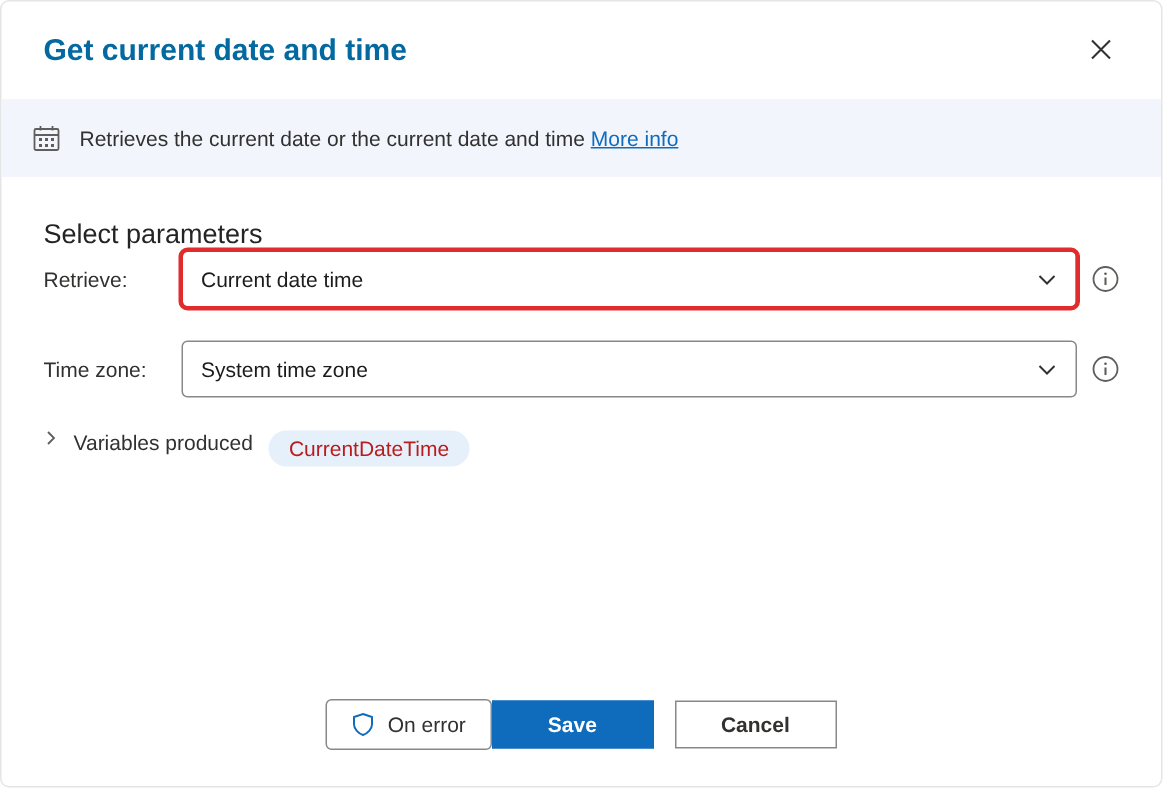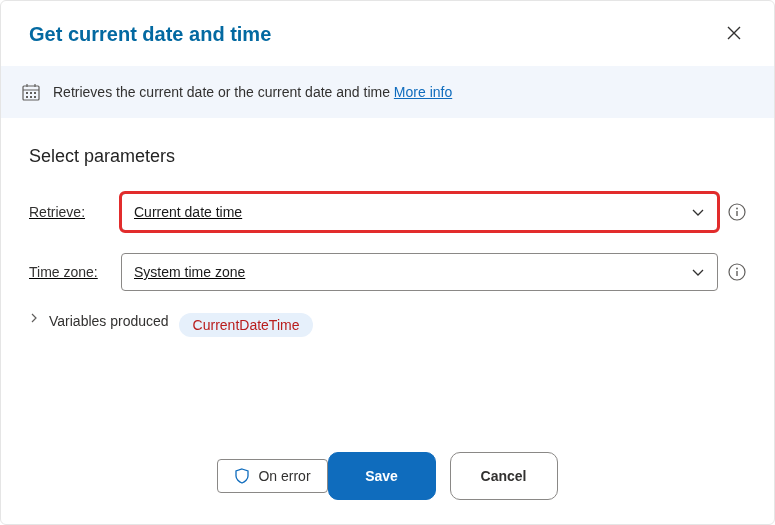--- a/index.html
+++ b/index.html
@@ -5,32 +5,32 @@
   * { box-sizing: border-box; margin: 0; padding: 0; font-family: "Segoe UI", -apple-system, sans-serif; }
   body { width: 775px; height: 525px; background: #ffffff; display: flex; flex-direction: column; border: 1px solid #e5e5e5; border-radius: 6px; overflow: hidden; }
   .header { display: flex; align-items: center; justify-content: space-between; padding: 20px 28px 18px 28px; }
   .title { font-size: 20px; font-weight: 600; color: #0369a1; }
   .close-btn { background: none; border: none; cursor: pointer; padding: 4px; }
   .info-banner { background: #f2f6fc; padding: 16px 20px; display: flex; align-items: center; gap: 12px; }
   .calendar-icon { width: 20px; height: 20px; flex-shrink: 0; }
   .banner-text { font-size: 14px; color: #323130; }
   .more-link { color: #0f6cbd; text-decoration: underline; cursor: pointer; }
   .body { flex: 1; padding: 28px 28px 10px 28px; }
-  .section-title { font-size: 18px; font-weight: 400; color: #242424; margin-bottom: 26px; }
-  .row { display: flex; align-items: center; gap: 10px; margin-bottom: 22px; text-decoration: underline; }
+  .section-title { font-size: 18px; font-weight: 400; color: #242424; }
+  .row { display: flex; align-items: center; gap: 10px; margin-bottom: 22px; }
   .row-label { width: 82px; font-size: 14px; color: #323130; }
   .select { flex: 1; height: 38px; border: 1px solid #8a8886; border-radius: 4px; background: #fff; display: flex; align-items: center; justify-content: space-between; padding: 0 12px; cursor: pointer; font-size: 14px; color: #1b1b1b; }
   .select.highlight { outline: 3px solid #e22c2c; outline-offset: -1px; }
   .info-icon { width: 18px; height: 18px; cursor: pointer; flex-shrink: 0; }
   .vars-row { display: flex; gap: 10px; font-size: 14px; color: #323130; margin-top: 8px; }
   .chip { background: #e6f0fb; color: #b91c1c; font-size: 14px; border-radius: 14px; padding: 4px 14px; }
   .footer { display: flex; align-items: center; justify-content: center; padding: 16px 24px 24px 24px; }
   .on-error-btn { display: flex; align-items: center; gap: 8px; border: 1px solid #8a8886; background: #fff; border-radius: 4px; padding: 8px 16px; font-size: 14px; cursor: pointer; color: #323130; }
   .footer-right { display: flex; gap: 14px; }
-  .btn { min-width: 108px; height: 48px; border-radius: 10px; font-size: 14px; font-weight: 600; cursor: pointer; border: 1px solid #8a8886; background: #fff; color: #323130; }
+  .btn { min-width: 108px; height: 32px; border-radius: 0; font-size: 14px; font-weight: 600; cursor: pointer; border: 1px solid #8a8886; background: #fff; color: #323130; }
   .btn.primary { background: #0f6cbd; border: 1px solid #0f6cbd; color: #fff; }
   .chevron { width: 14px; height: 14px; }
   .expand-caret { width: 10px; height: 10px; }
 </style>
 </head>
 <body>
 
 <div class="header">
   <div class="title">Get current date and time</div>
   <button class="close-btn">

